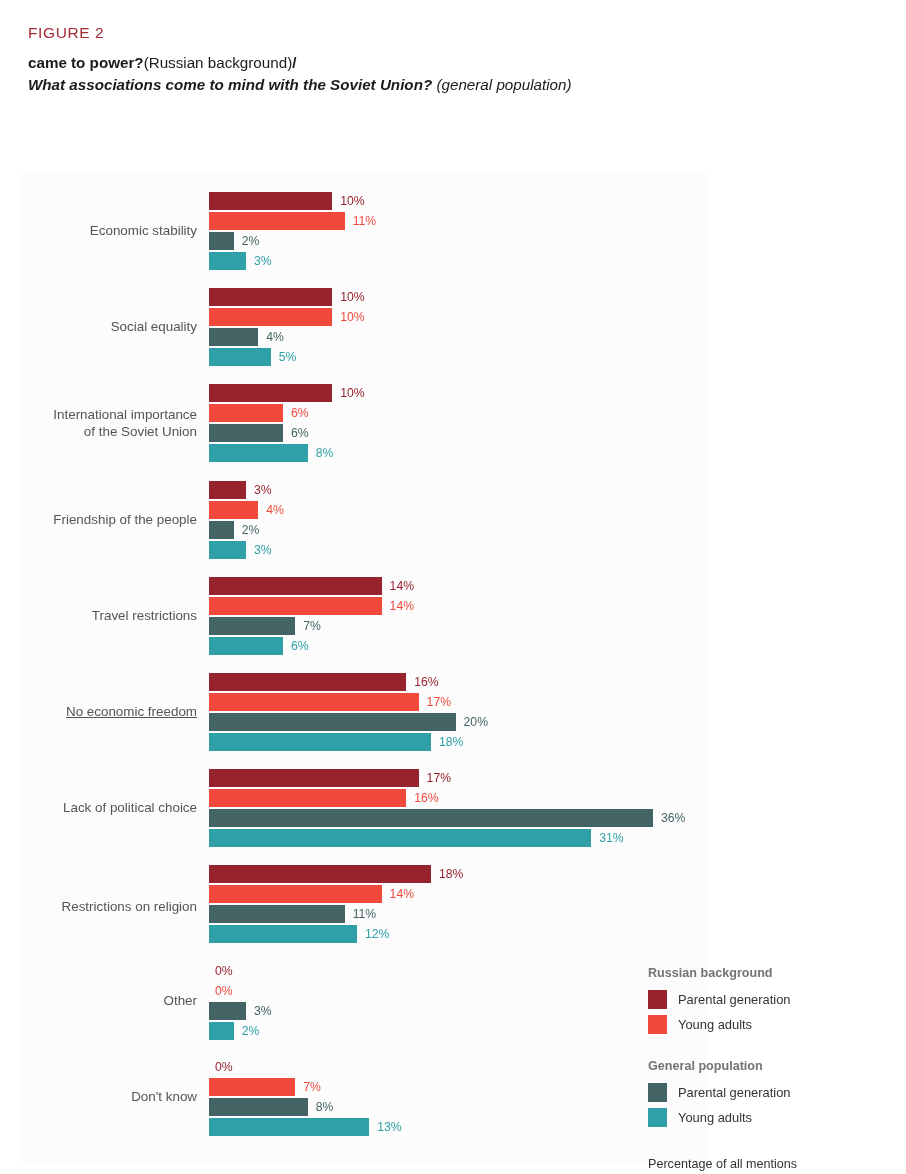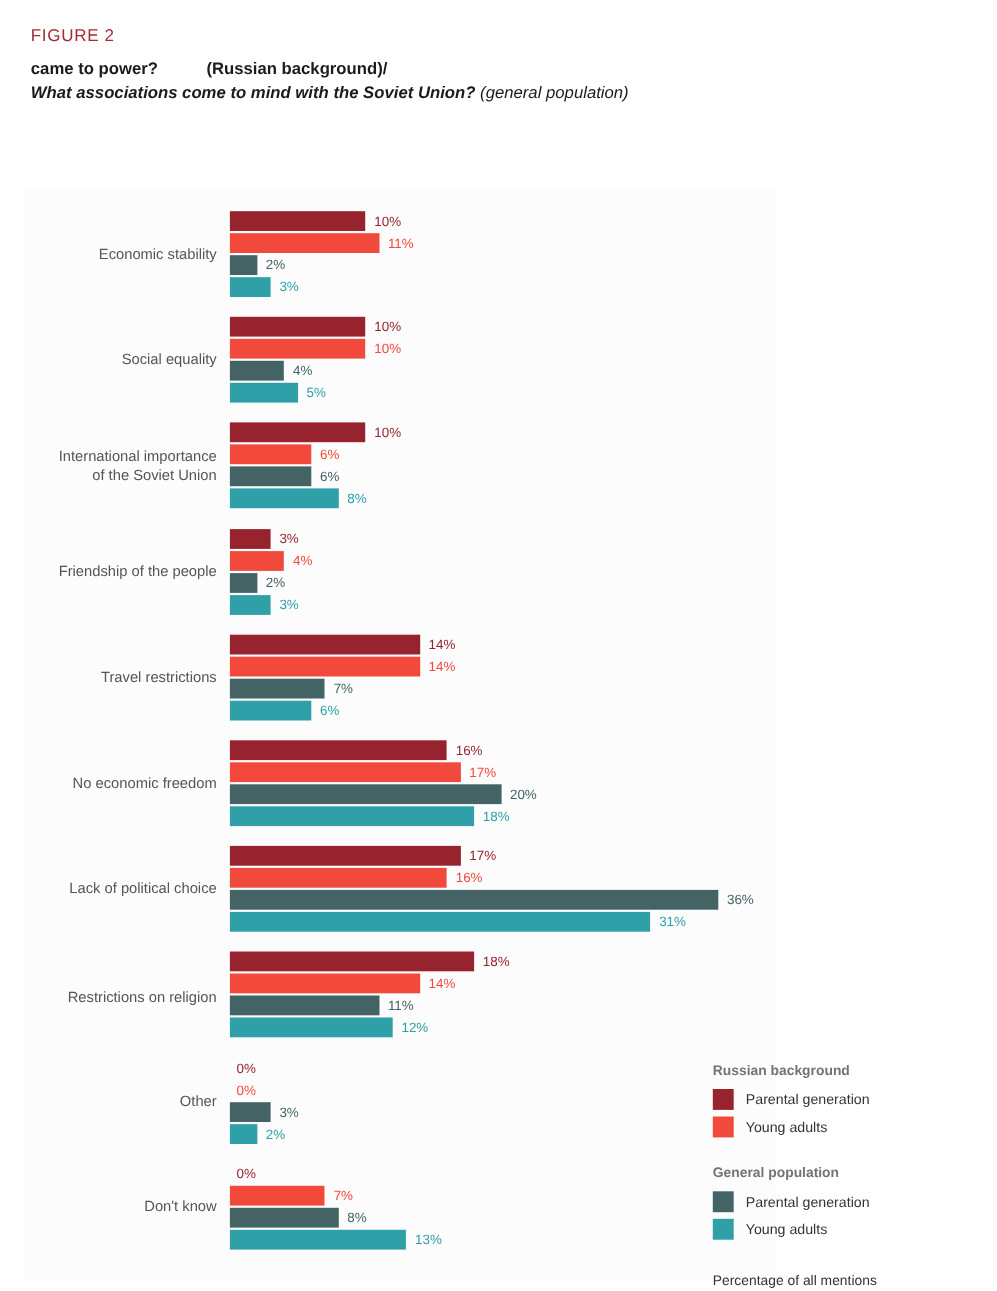--- a/index.html
+++ b/index.html
@@ -29,21 +29,21 @@
     color: #a42a34;
     font-weight: 400;
     margin-bottom: 10px;
   }
   #title-block {
     font-size: 15.2px;
     line-height: 1.45;
     color: #1b1b1b;
   }
   .t-bold { font-weight: bold; }
-  .t-reg  { font-weight: bold; margin-left: 44px; }
+  .t-reg  { font-weight: normal; }
   .t-bi   { font-weight: bold; font-style: italic; }
   .t-i    { font-style: italic; font-weight: normal; }
 
   
   #chart-panel {
     position: absolute;
     left: 22px;
     top: 172px;
     width: 684px;
     height: 992px;
@@ -263,21 +263,21 @@
             <div class="bar" style="width: 86.31px; background: rgb(68, 99, 101);"></div>
             <span class="bar-value" style="color: rgb(68, 99, 101); left: 94.31px;">7%</span>
           </div>
           <div class="bar-row">
             <div class="bar" style="width: 73.98px; background: rgb(47, 160, 168);"></div>
             <span class="bar-value" style="color: rgb(47, 160, 168); left: 81.98px;">6%</span>
           </div>
         </div>
       </div>
       <div class="cat-group" style="top: 501px; height: 78px;">
-        <div class="cat-label" style="top: 30.15px;">
+        <div class="cat-label" style="top: 30.15px; text-decoration: underline;">
           <div>No economic freedom</div>
         </div>
         <div class="bars">
           <div class="bar-row">
             <div class="bar" style="width: 197.28px; background: rgb(151, 35, 47);"></div>
             <span class="bar-value" style="color: rgb(151, 35, 47); left: 205.28px;">16%</span>
           </div>
           <div class="bar-row">
             <div class="bar" style="width: 209.61px; background: rgb(242, 73, 61);"></div>
             <span class="bar-value" style="color: rgb(242, 73, 61); left: 217.61px;">17%</span>

